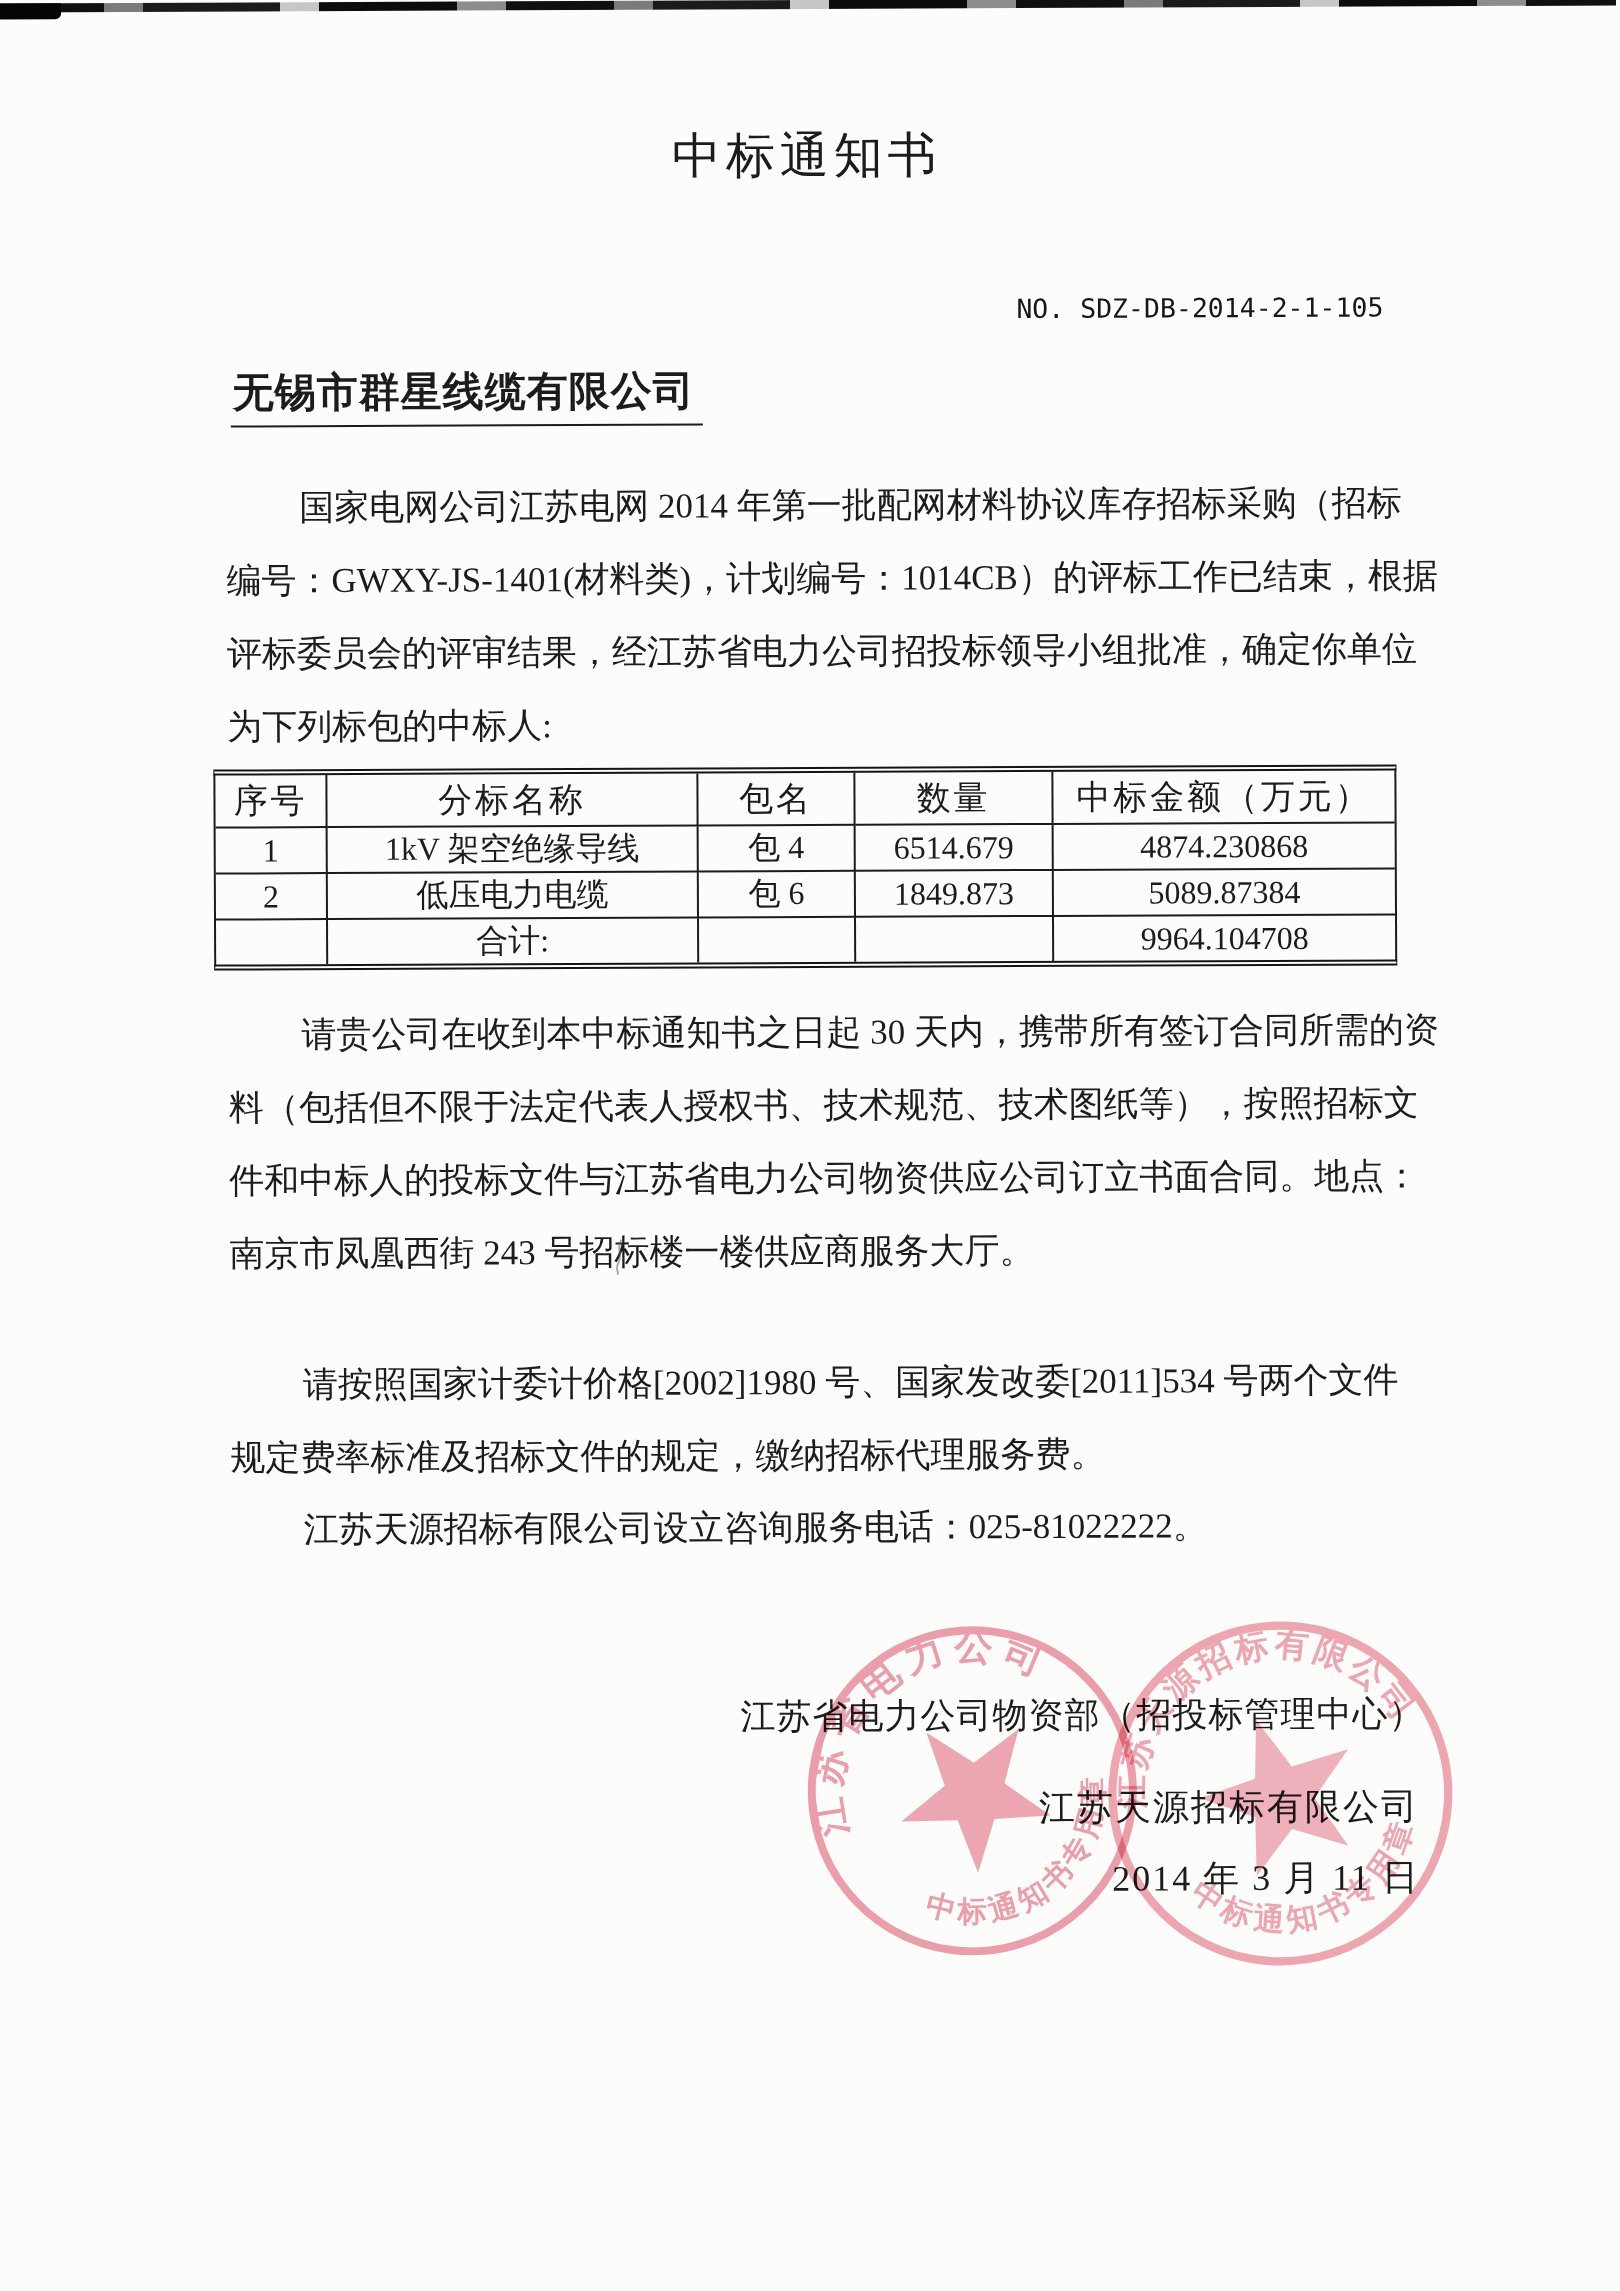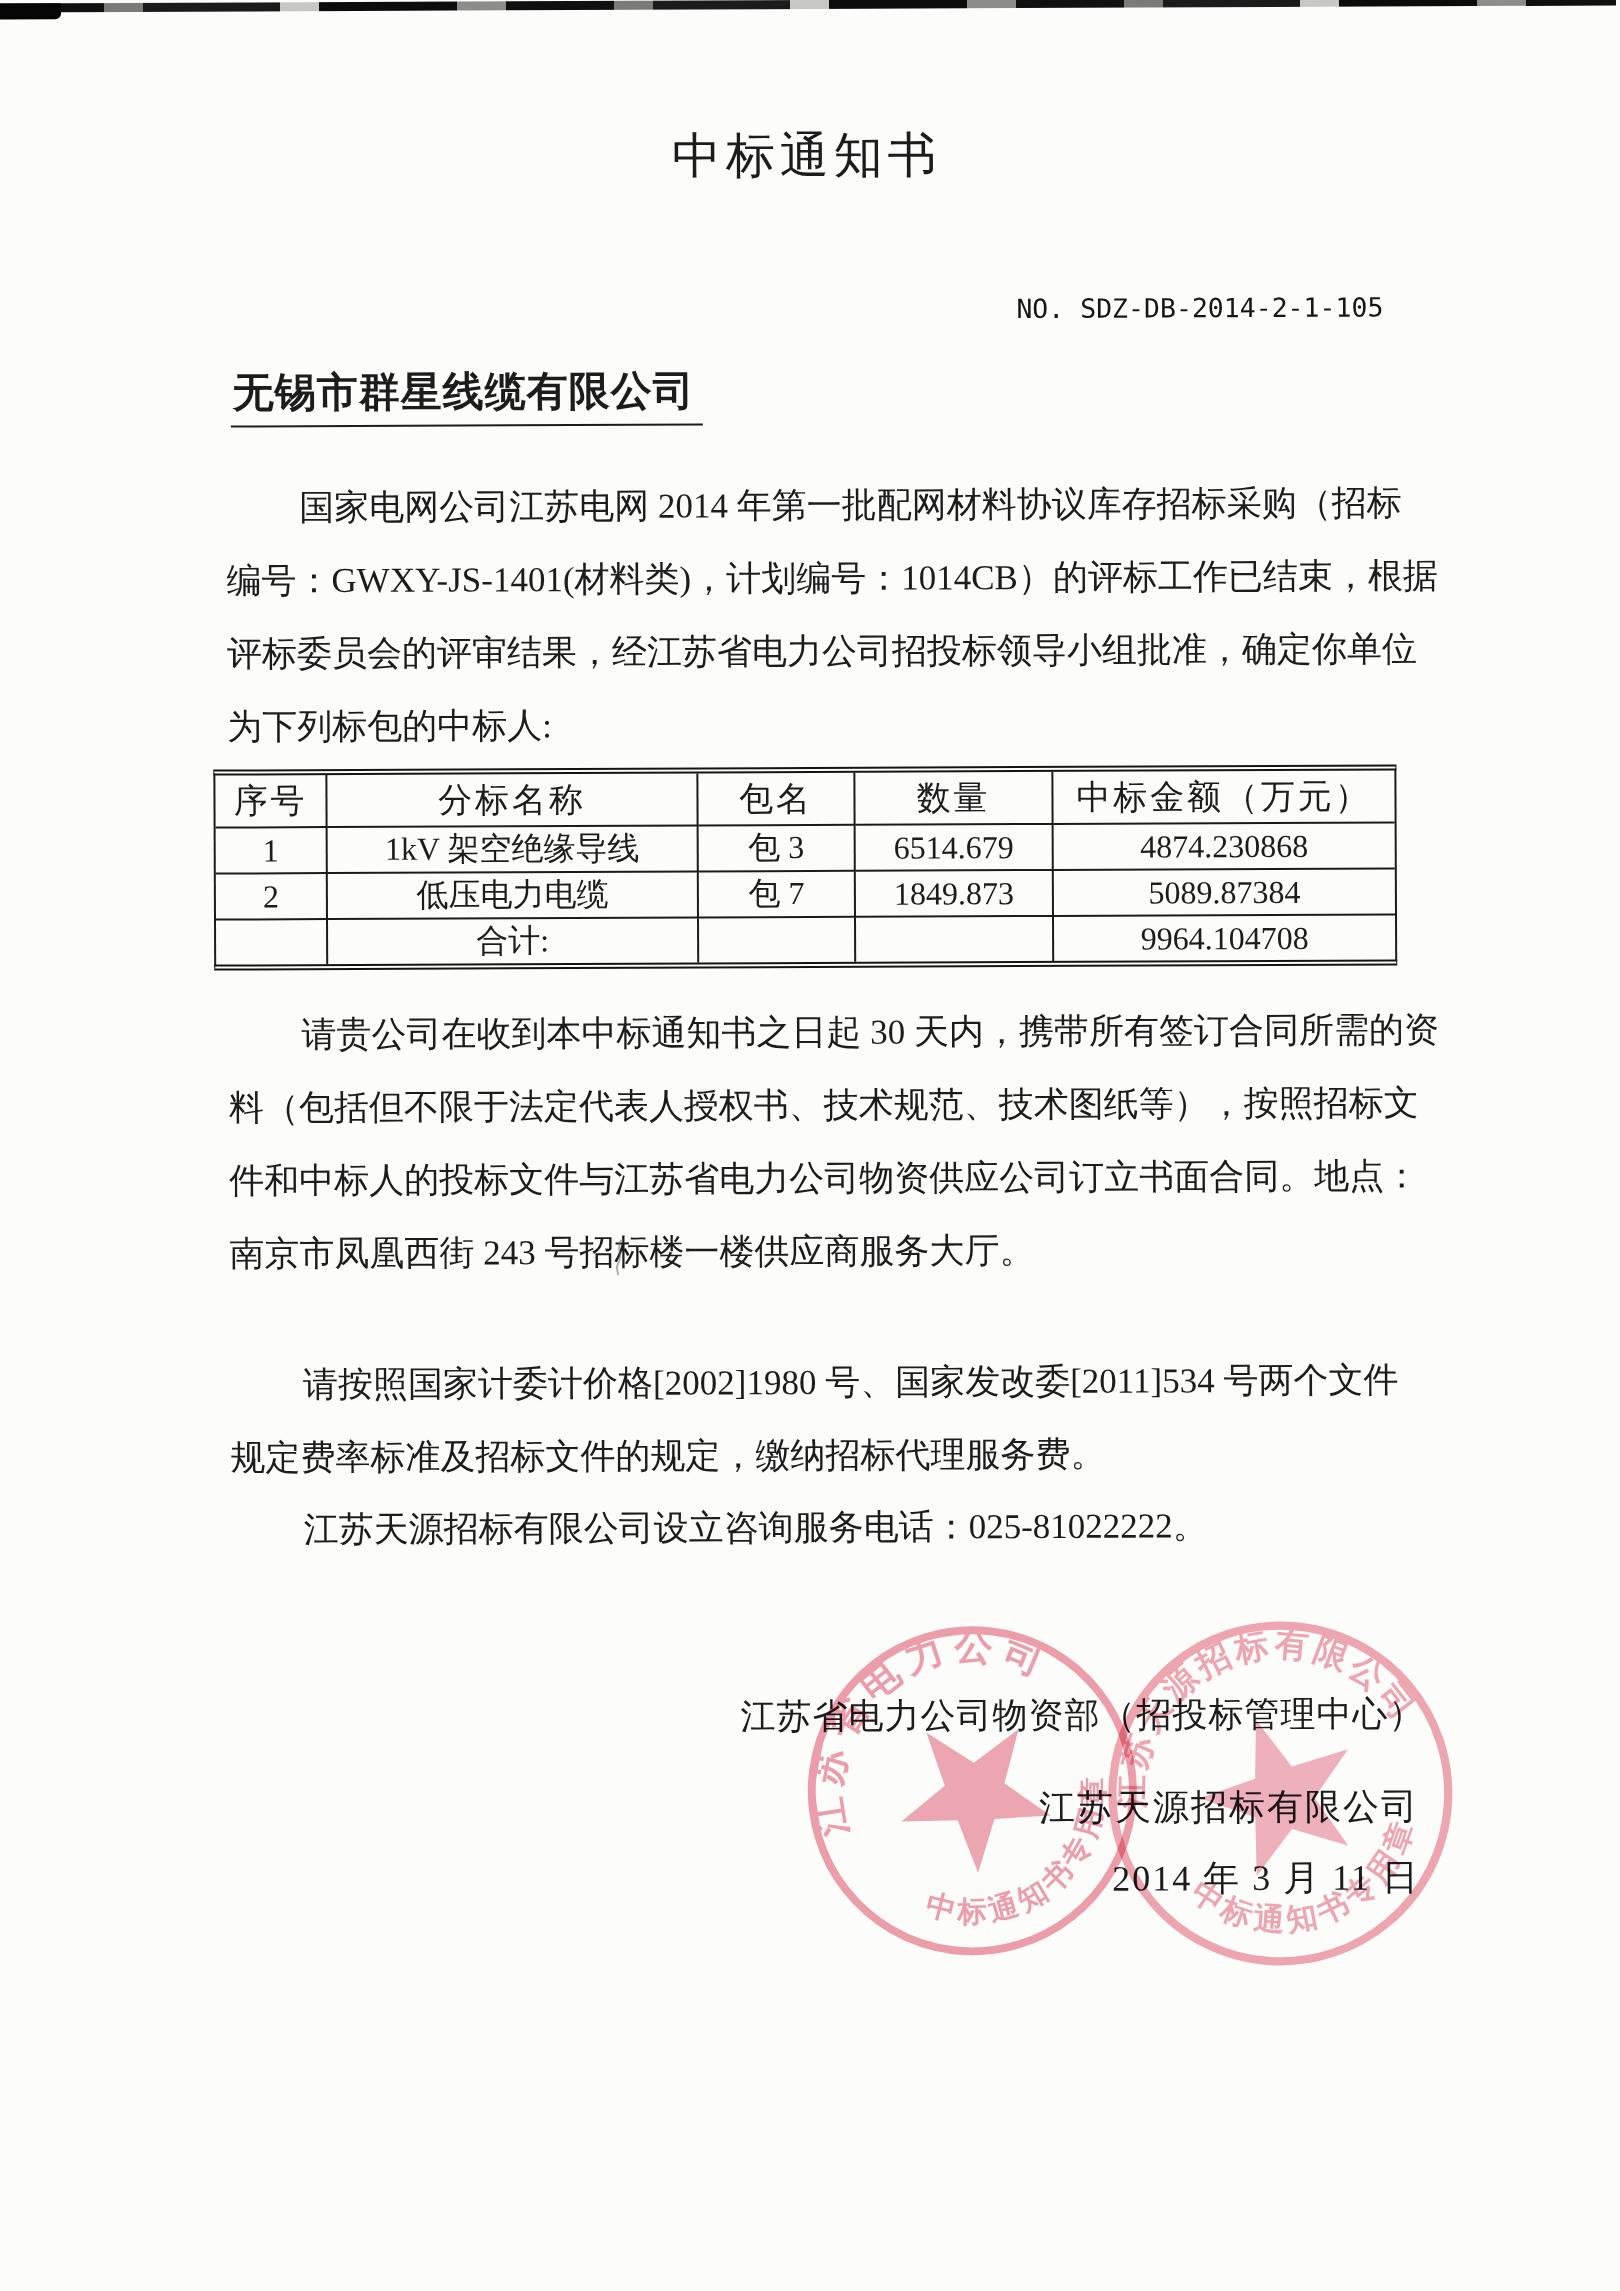--- a/index.html
+++ b/index.html
@@ -94,27 +94,27 @@
 
     <div class="award-table">
       <div class="cell head">序号</div>
       <div class="cell head">分标名称</div>
       <div class="cell head">包名</div>
       <div class="cell head">数量</div>
       <div class="cell head">中标金额（万元）</div>
 
       <div class="cell">1</div>
       <div class="cell">1kV 架空绝缘导线</div>
-      <div class="cell">包 3</div>
+      <div class="cell">包 4</div>
       <div class="cell">6514.679</div>
       <div class="cell">4874.230868</div>
 
       <div class="cell">2</div>
       <div class="cell">低压电力电缆</div>
-      <div class="cell">包 7</div>
+      <div class="cell">包 6</div>
       <div class="cell">1849.873</div>
       <div class="cell">5089.87384</div>
 
       <div class="cell"></div>
       <div class="cell">合计:</div>
       <div class="cell"></div>
       <div class="cell"></div>
       <div class="cell">9964.104708</div>
     </div>
 

